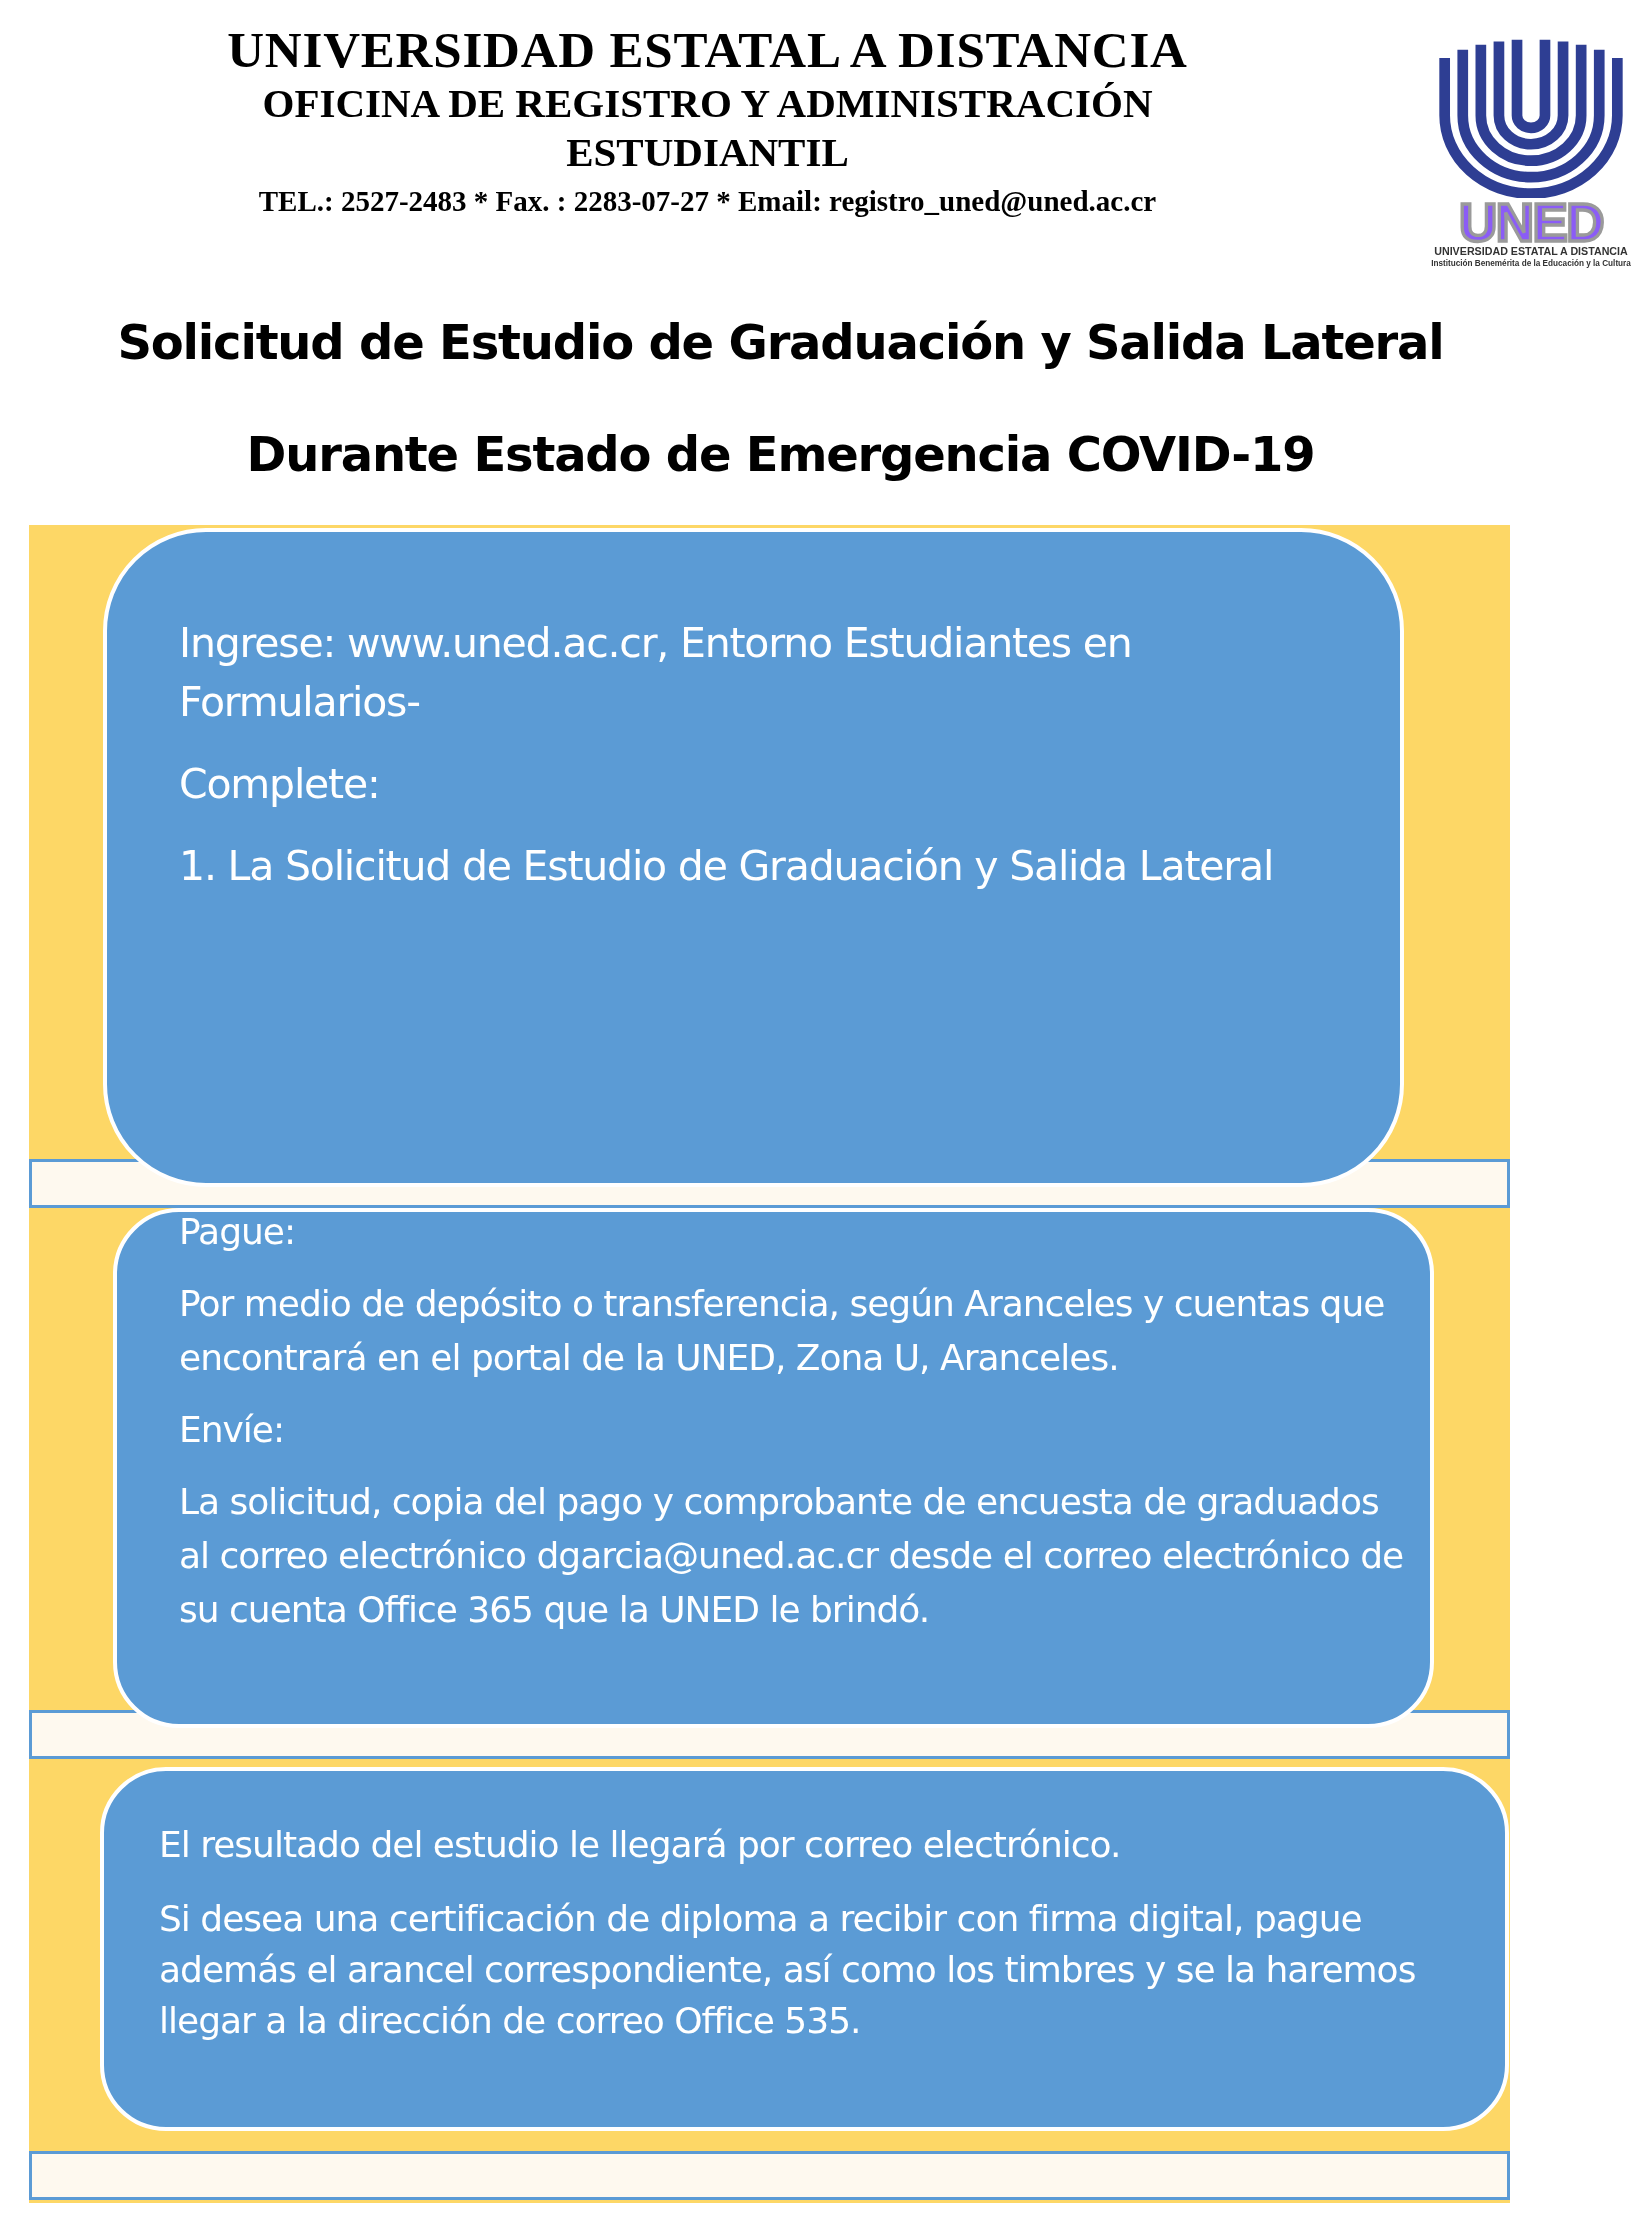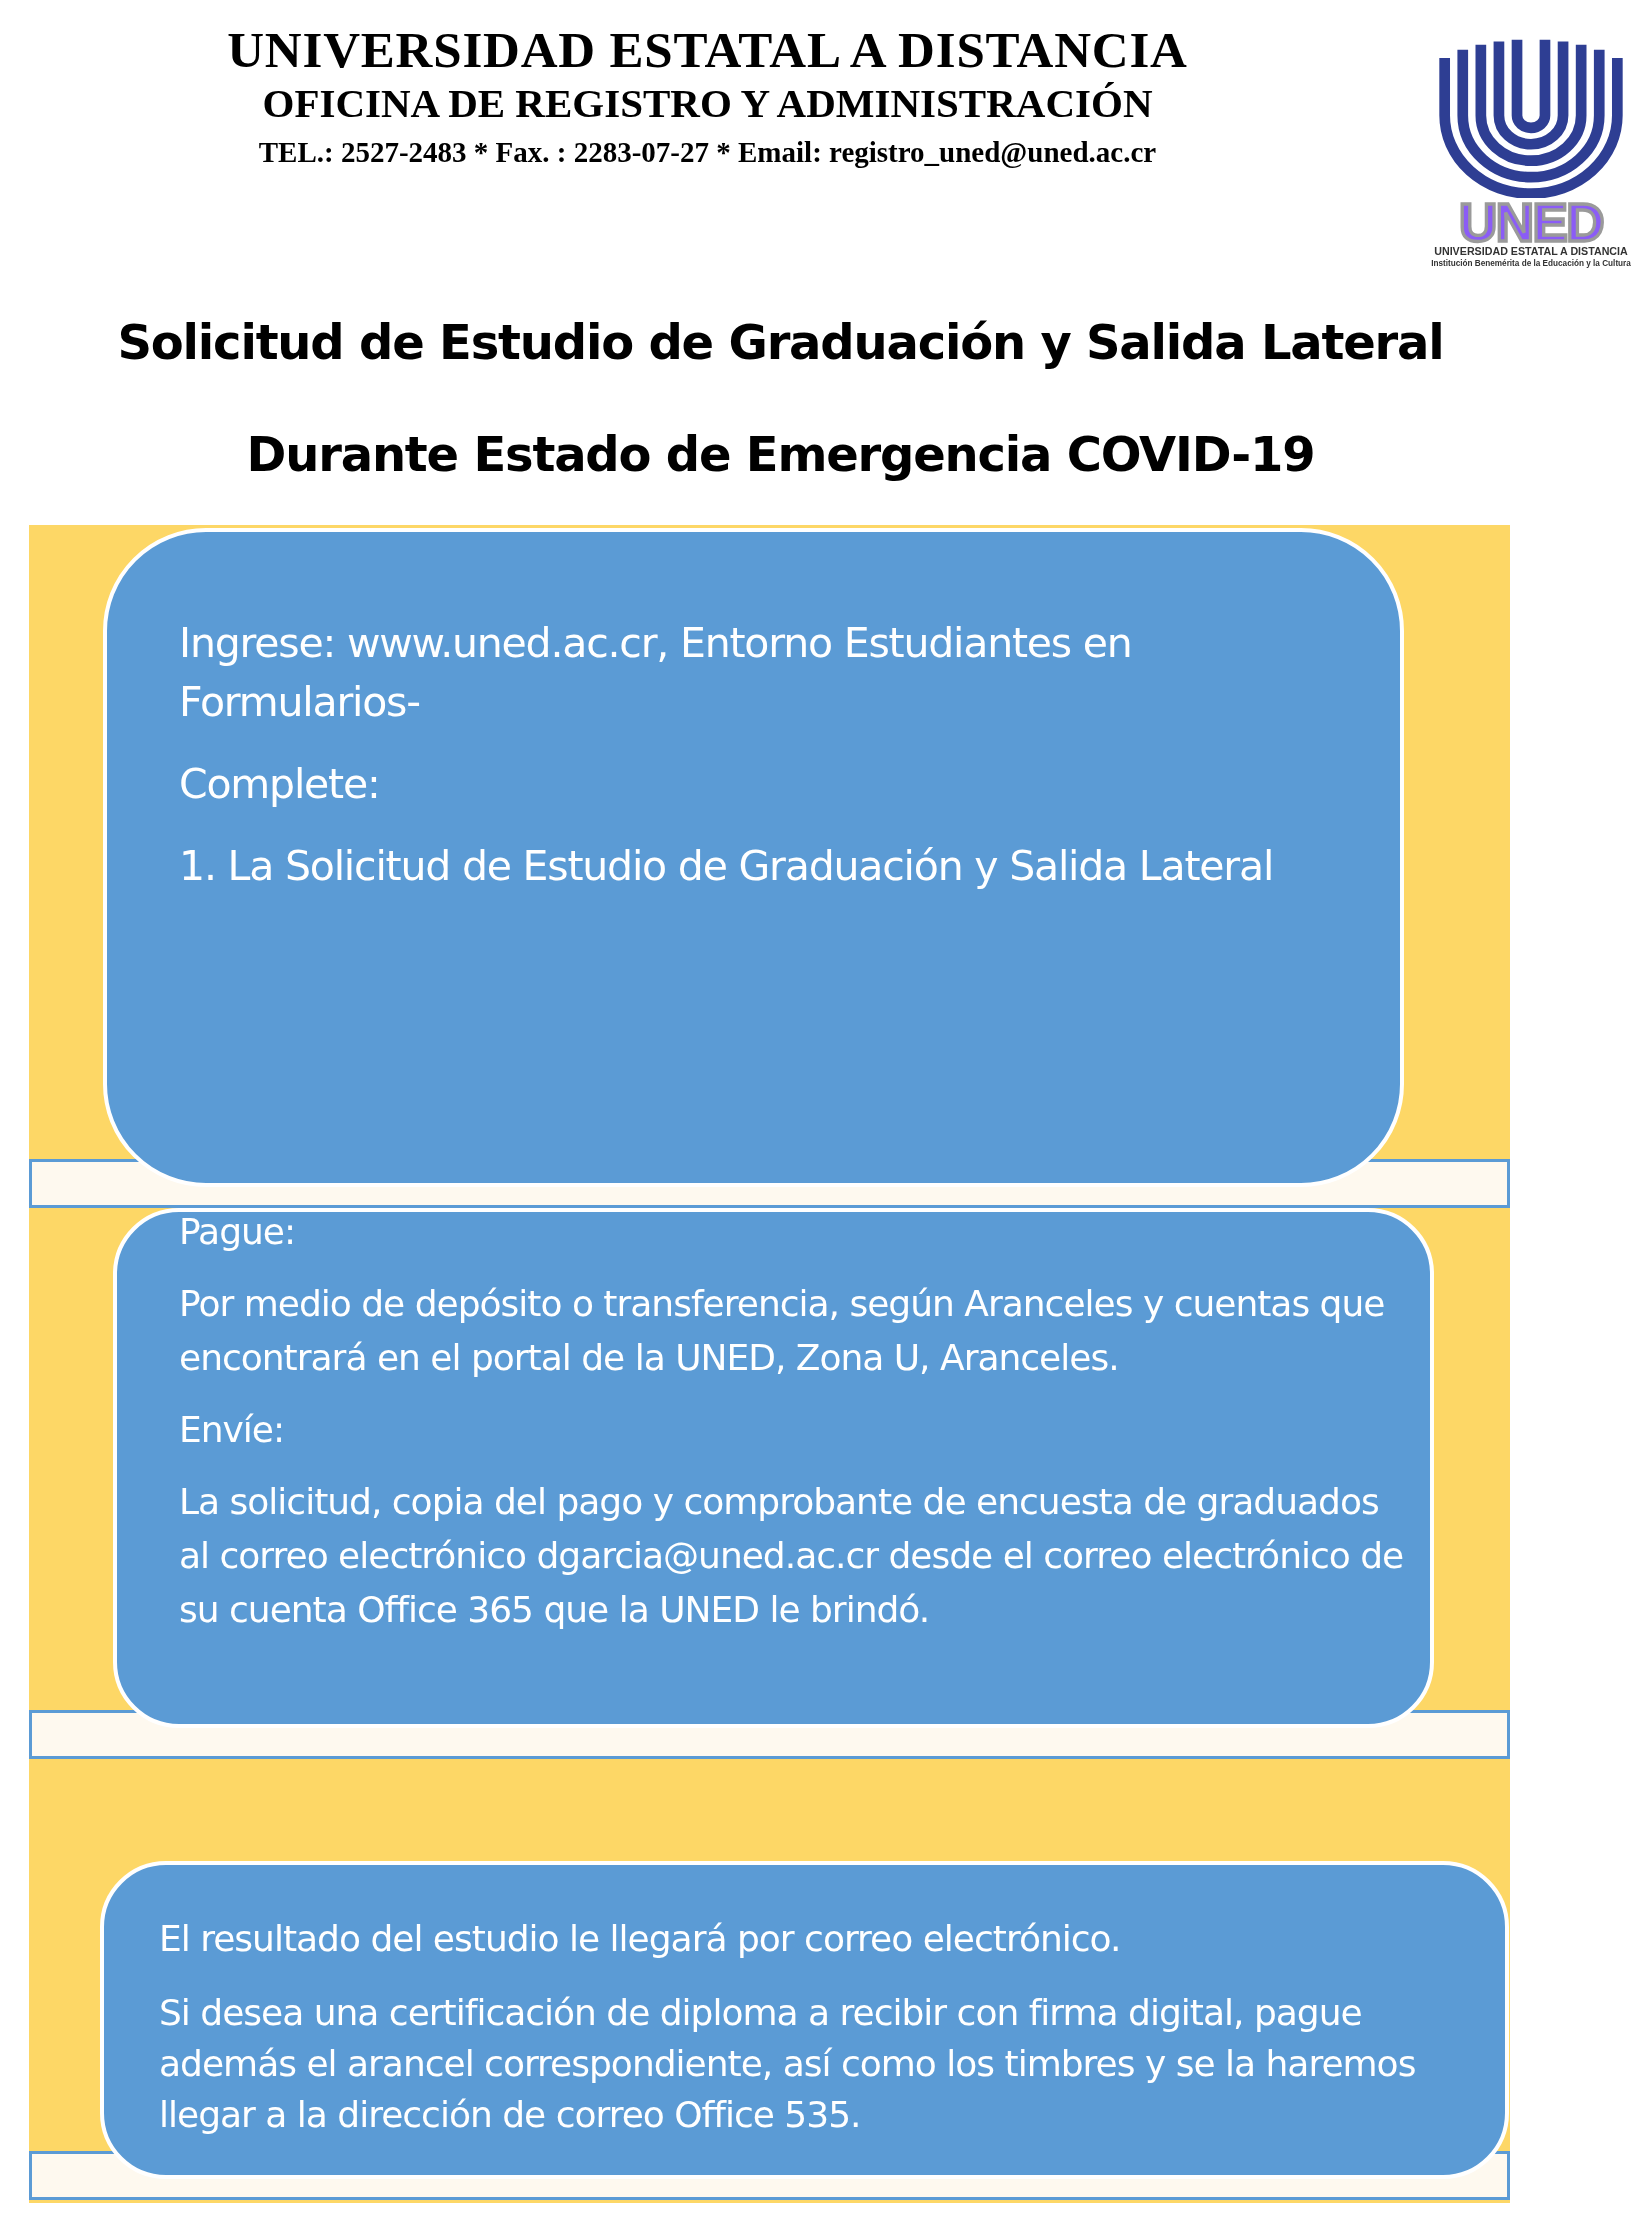--- a/index.html
+++ b/index.html
@@ -25,38 +25,39 @@
   .panel { position: absolute; left: 29px; top: 525px; width: 1481px; height: 1678px; background: #FDD766; }
 
   .sep { position: absolute; left: 29px; width: 1481px; height: 49px; background: #FEF9EF; border: 3.3px solid #5B9BD5; }
   .sep.s1 { top: 1159px; }
   .sep.s2 { top: 1710px; }
   .sep.s3 { top: 2151px; }
 
   .box { position: absolute; background: #5B9BD5; border: 4.1px solid #ffffff; color: #ffffff; font-family: "DejaVu Sans", sans-serif; }
   .box1 { left: 103px; top: 528px; width: 1301px; height: 659px; border-radius: 103px; }
   .box2 { left: 113px; top: 1208px; width: 1321px; height: 520px; border-radius: 66px; overflow: hidden; }
-  .box3 { left: 100px; top: 1861px; width: 1409px; height: 318px; border-radius: 66px; padding-left: 48px; }
+  .box3 { left: 100px; top: 1767px; width: 1409px; height: 364px; border-radius: 66px; padding-left: 48px; }
 
   .box1 .content { position: absolute; left: 72px; top: 82px; width: 1169px; font-size: 41px; line-height: 59px; letter-spacing: -1.2px; }
   .box1 .para { margin-bottom: 23px; }
   .box1 .indent { padding-left: 191px; }
 
   .box2 .content { position: absolute; left: 62px; top: -6.6px; width: 1235px; font-size: 36px; line-height: 54px; letter-spacing: -1px; }
   .box2 .para { margin-bottom: 18px; }
 
   .box3 .content { position: absolute; left: 55px; top: 48px; width: 1334px; font-size: 36px; line-height: 51px; letter-spacing: -1px; }
   .box3 .para { margin-bottom: 23px; }
 </style>
 </head>
 <body>
 
 <div class="header-block">
   <div class="hdr-line1">UNIVERSIDAD ESTATAL A DISTANCIA</div>
   <div class="hdr-line2">OFICINA DE REGISTRO Y ADMINISTRACIÓN</div>
+  <div class="hdr-line3">ESTUDIANTIL</div>
   <div class="hdr-line4">TEL.: 2527-2483 * Fax. : 2283-07-27 * Email: registro_uned@uned.ac.cr</div>
 </div>
 
 <div class="logo">
   <svg width="222" height="165" viewBox="0 0 270 200">
     <g fill="none" stroke="#2E3E93" stroke-width="13">
       <path d="M30 30 V100 A105 95 0 0 0 240 100 V30"></path>
       <path d="M52 20 V100 A83 75 0 0 0 218 100 V20"></path>
       <path d="M74 14 V100 A61 55 0 0 0 196 100 V14"></path>
       <path d="M96 10 V100 A39 35 0 0 0 174 100 V10"></path>

